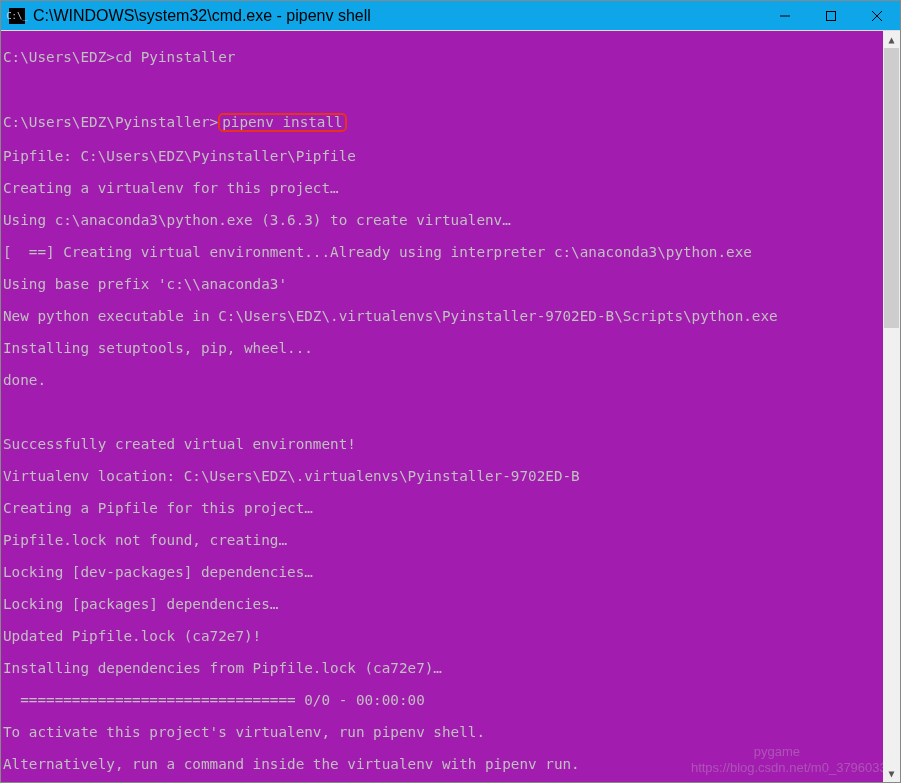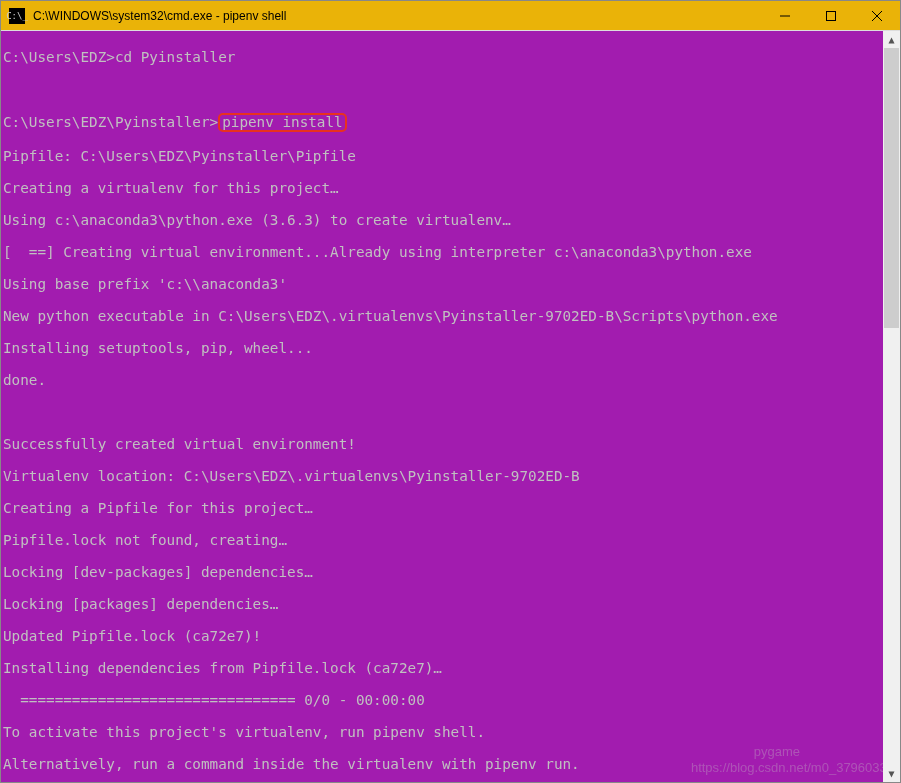--- a/index.html
+++ b/index.html
@@ -14,41 +14,41 @@
     .window {
       width: 901px;
       height: 783px;
       border: 1px solid #888;
       display: flex;
       flex-direction: column;
       position: relative;
     }
     .titlebar {
       height: 30px;
-      background: #eab308;
+      background: #0ea5e9;
       display: flex;
       align-items: center;
       border-bottom: 1px solid #ddd;
     }
     .titlebar-icon {
       width: 16px;
       height: 16px;
       margin: 0 8px;
       background: #000;
       display: inline-flex;
       align-items: center;
       justify-content: center;
       color: #ccc;
       font-size: 9px;
       font-family: Consolas, monospace;
     }
     .titlebar-text {
       flex: 1;
       font-family: "Microsoft YaHei UI", Tahoma, sans-serif;
-      font-size: 12px;
+      font-size: 16px;
       color: #000;
     }
     .window-controls {
       display: flex;
       height: 100%;
     }
     .win-btn {
       width: 46px;
       height: 100%;
       display: flex;

